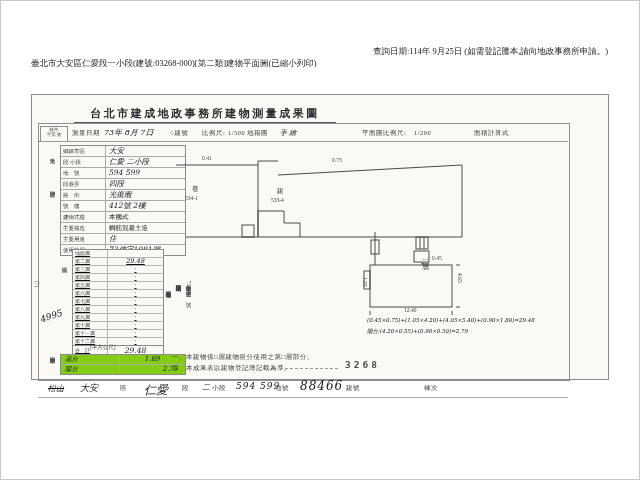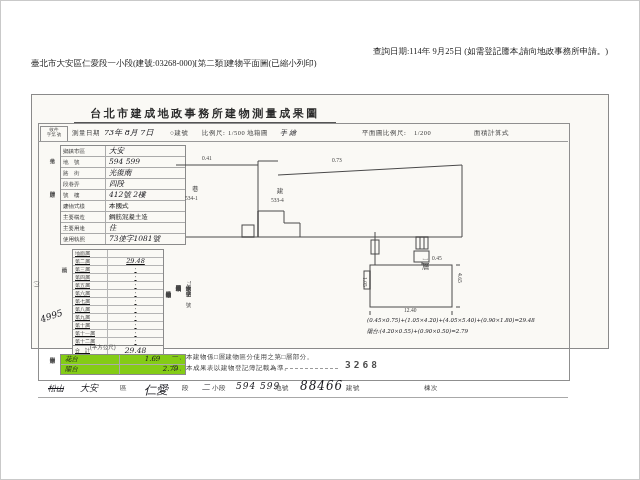--- a/index.html
+++ b/index.html
@@ -4,21 +4,21 @@
 <style>
   html,body{margin:0;padding:0;background:#e9e9e9;}
   #page{position:relative;width:640px;height:480px;background:#ffffff;border:1px solid #c9c9c9;
         box-sizing:border-box;overflow:hidden;font-family:"Liberation Serif",serif;color:#111;}
   .t{position:absolute;white-space:nowrap;}
   
   #sys-title{left:30px;top:38px;font-size:13px;font-weight:bold;letter-spacing:1.5px;color:#000;}
   #query-date{left:372px;top:45px;font-size:8.5px;color:#222;}
   #doc-subtitle{left:30px;top:57px;font-size:8.5px;color:#222;}
   
-  #scan{position:absolute;left:30px;top:93px;width:578px;height:255px;border:1px solid #8a8a8a;
+  #scan{position:absolute;left:30px;top:93px;width:578px;height:286px;border:1px solid #8a8a8a;
         background:#faf9f5;box-sizing:border-box;}
   #innerframe{position:absolute;left:6px;top:28px;width:530px;height:256px;border:1px solid #8f8f8f;}
   #doc-title{left:42px;top:11px;width:262px;text-align:center;font-size:11px;font-weight:bold;
              letter-spacing:2.5px;color:#2c2c2c;border-bottom:1px solid #555;padding-bottom:1px;}
   .lbl{font-size:6.5px;color:#3c3c3c;letter-spacing:.5px;}
   .sm{font-size:5.5px;color:#454545;}
   .hand{font-family:"DejaVu Serif",serif;font-style:italic;color:#17171d;}
   .vt{writing-mode:vertical-rl;}
   .hline{position:absolute;border-top:1px solid #9a9a9a;height:0;}
   
@@ -86,30 +86,34 @@
     <div class="t sm vt" style="left:18px;top:92px;height:32px;">建門牌</div>
     <div class="t sm vt" style="left:30px;top:168px;height:40px;">面積</div>
     <div class="t sm vt" style="left:18px;top:258px;height:26px;">附屬建物</div>
 
     <div id="form">
       <div class="frow">
           <span class="fl">鄉鎮市區</span>
           <span class="fv hand">大安</span>
         </div>
       <div class="frow">
+          <span class="fl">段 小段</span>
+          <span class="fv hand">仁愛 二小段</span>
+        </div>
+      <div class="frow">
           <span class="fl">地　號</span>
           <span class="fv hand">594 599</span>
         </div>
       <div class="frow">
+          <span class="fl">段巷弄</span>
+          <span class="fv hand">四段</span>
+        </div>
+      <div class="frow">
           <span class="fl">路　街</span>
           <span class="fv hand">光復南</span>
-        </div>
-      <div class="frow">
-          <span class="fl">段巷弄</span>
-          <span class="fv hand">四段</span>
         </div>
       <div class="frow">
           <span class="fl">號　樓</span>
           <span class="fv hand">412號 2樓</span>
         </div>
       <div class="frow">
           <span class="fl">建物式樣</span>
           <span class="fv" style="font-size:6.5px;">本國式</span>
         </div>
       <div class="frow">

